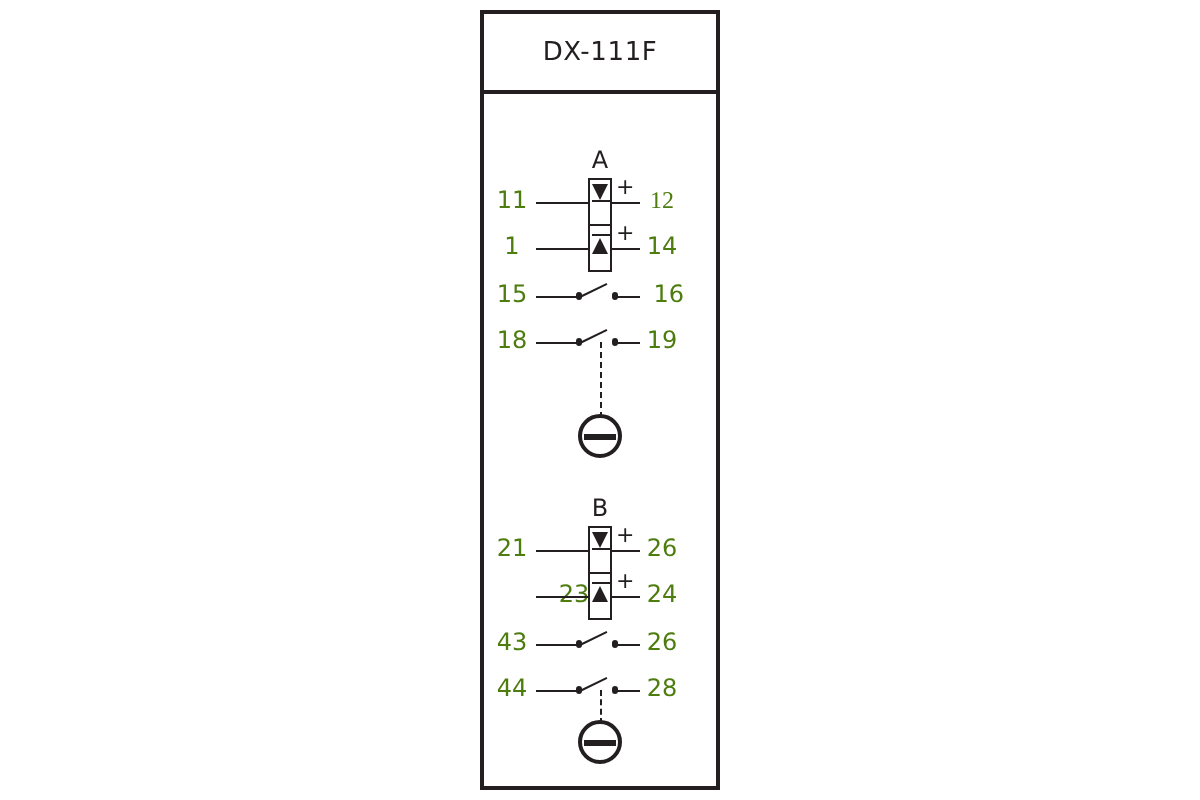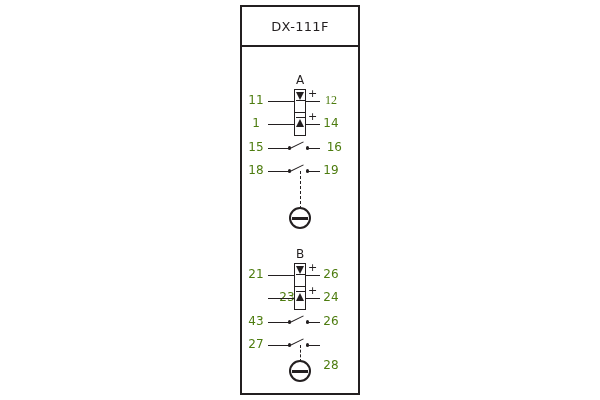--- a/index.html
+++ b/index.html
@@ -241,27 +241,27 @@
         <div class="term-num" style="left:3px; top:307px;">43</div>
         <div class="wire-h" style="left:26px; top:315px; width:22px;"></div>
         <div class="sw-dot" style="left:46px; top:313.3px;"></div>
         <div class="sw-arm" style="left:48px; top:315px;"></div>
         <div class="sw-dot" style="left:64px; top:313.3px;"></div>
         <div class="wire-h" style="left:66px; top:315px; width:12px;"></div>
         <div class="term-num" style="left:78px; top:307px;">26</div>
       </div>
 
       <div>
-        <div class="term-num" style="left:3px; top:330px;">27</div>
+        <div class="term-num" style="left:3px; top:330px;">44</div>
         <div class="wire-h" style="left:26px; top:338px; width:22px;"></div>
         <div class="sw-dot" style="left:46px; top:336.3px;"></div>
         <div class="sw-arm" style="left:48px; top:338px;"></div>
         <div class="sw-dot" style="left:64px; top:336.3px;"></div>
         <div class="wire-h" style="left:66px; top:338px; width:12px;"></div>
-        <div class="term-num" style="left:78px; top:330px;margin-top:21px;">28</div>
+        <div class="term-num" style="left:78px; top:330px;">28</div>
       </div>
 
       <div class="wire-dash" style="left:57.5px; top:338px; height:17px;"></div>
 
       <div class="screw" style="left:47px; top:353px;"></div>
       <div class="screw-slot" style="left:50px; top:362.5px; width:16px;"></div>
     </div>
 
   </div>
 </div>

